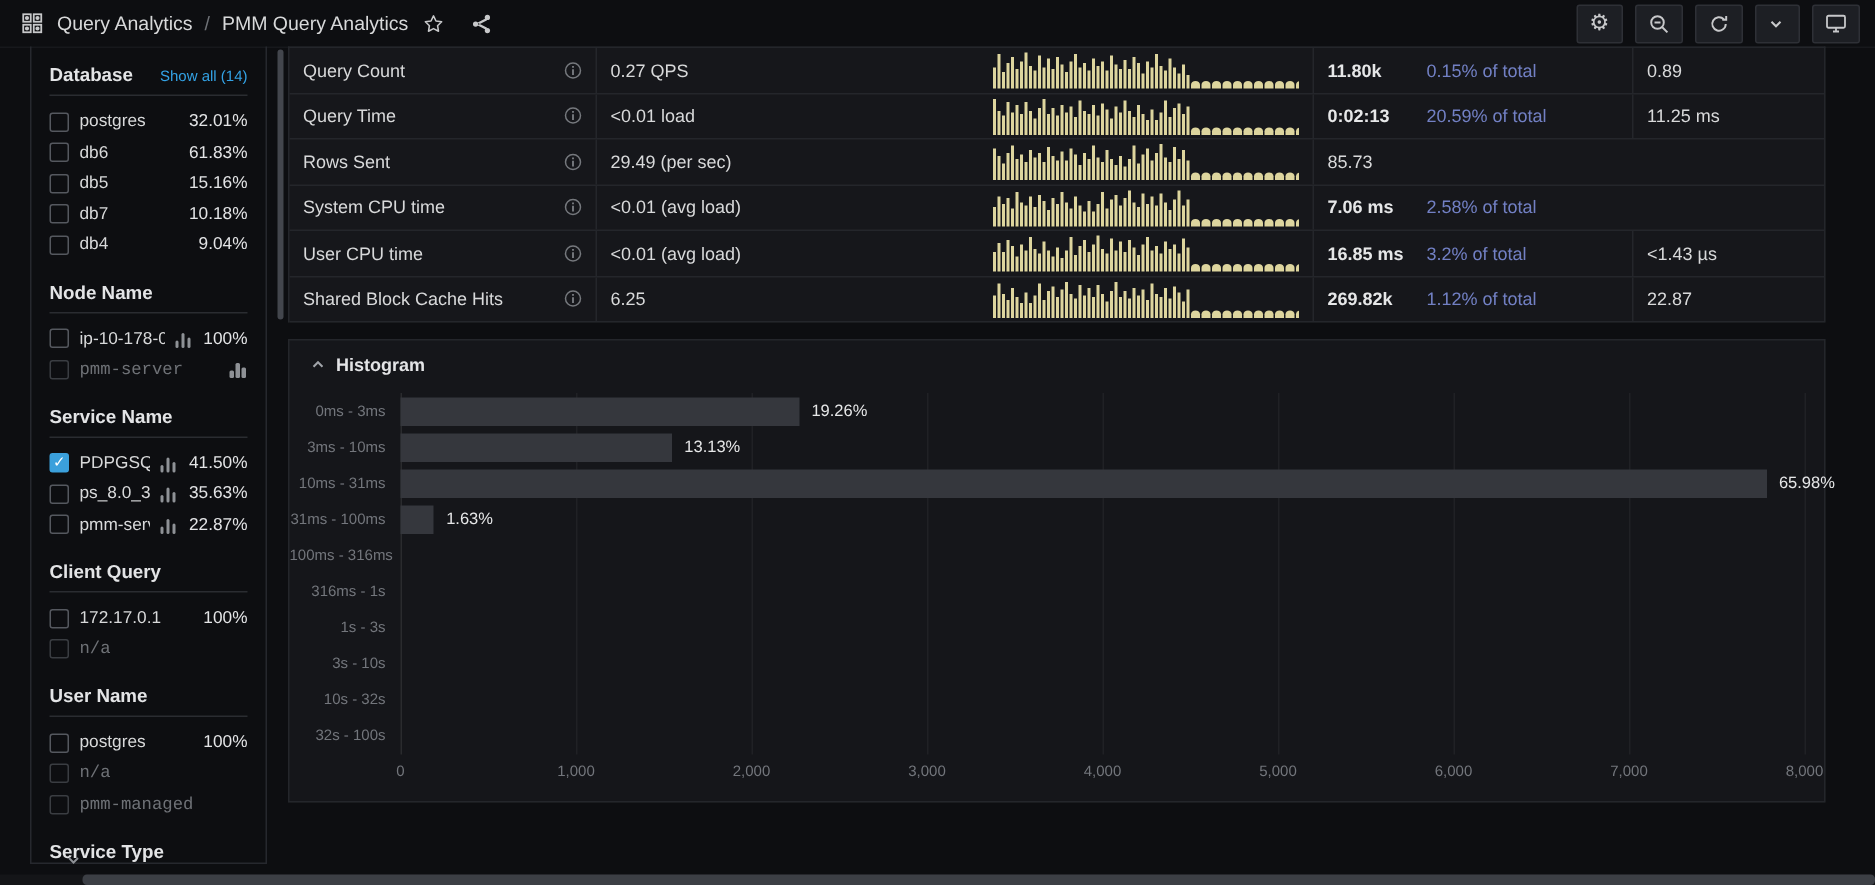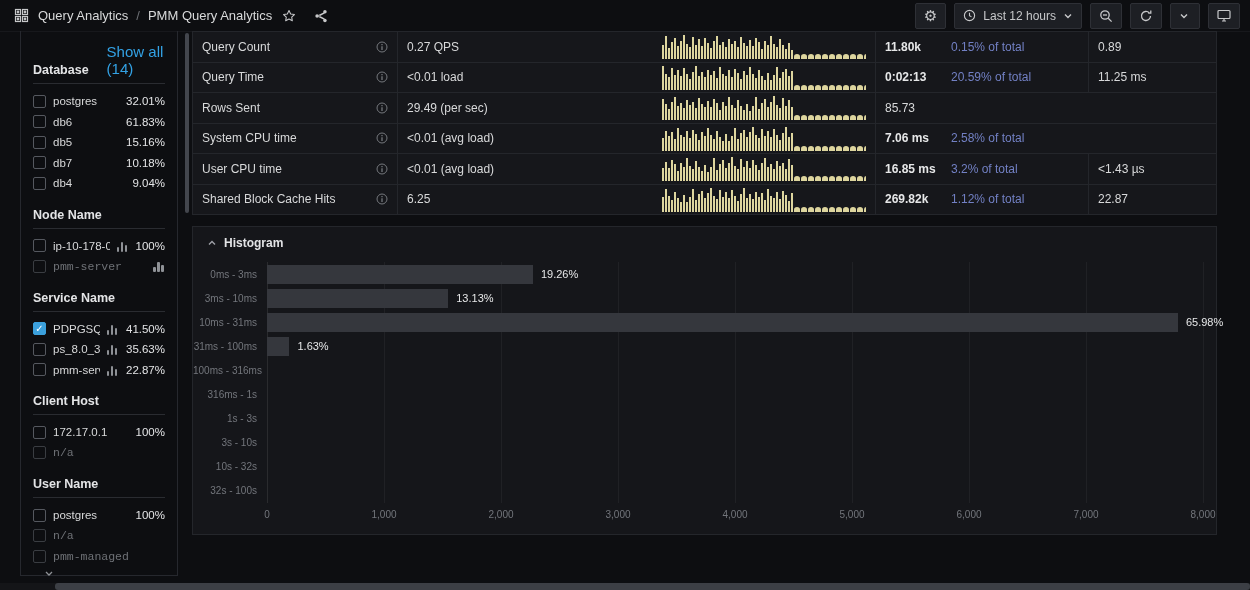--- a/index.html
+++ b/index.html
@@ -22,21 +22,21 @@
   .gear-glyph { font-size:15px; line-height:1; }
 
   
   .filters { position:absolute; left:20px; top:31px; width:158px; height:545px;
     border:1px solid #26282e; border-top:none; padding:10px 12px 0 12px; overflow:hidden; }
   .fsection { margin-top:14px; }
   .fsection:first-child { margin-top:2px; }
   .fsec-head { display:flex; align-items:flex-end; justify-content:space-between;
     padding-bottom:6px; border-bottom:1px solid #2a2c31; }
   .fsec-title { font-size:12.5px; font-weight:700; color:#e3e4e6; }
-  .fsec-link { font-size:15px; color:#33a2e5; cursor:pointer;margin-left:18px; }
+  .fsec-link { font-size:10px; color:#33a2e5; cursor:pointer; }
   .fitems { padding-top:7px; }
   .fitem { display:flex; align-items:center; gap:7px; height:20.5px; }
   .cbox { width:13px; height:13px; flex:0 0 13px; border:1px solid #55585f; border-radius:2px;
     background:transparent; display:flex; align-items:center; justify-content:center; cursor:pointer; }
   .fitem.dim .cbox { border-color:#3a3d42; }
   .cbox.checked { background:#3ba0dc; border-color:#3ba0dc; color:#fff; font-size:10px; line-height:1; }
   .flabel { flex:1 1 auto; font-size:11.5px; font-weight:500; color:#d8d9da;
     white-space:nowrap; overflow:hidden; }
   .fitem.dim .flabel { color:#6e7176;font-family:Liberation Mono, monospace; }
   .fpct { font-size:11.5px; font-weight:500; color:#e3e4e6; white-space:nowrap; }
@@ -124,34 +124,20 @@
           <path d="M4.4 7.2l7-3.6.9 1.6-7 3.6zM4.4 8.8l7 3.6.9-1.6-7-3.6z"></path>
         </svg>
       </span>
     </div>
     <div class="nav-right">
       <div class="tool-btn">
         <span class="gear-glyph">⚙</span>
       </div>
       <div class="tool-btn">
         <span>
-          <svg width="13" height="13" viewBox="0 0 14 14" fill="none" stroke="#c7c8ca" stroke-width="1.2">
-            <circle cx="7" cy="7" r="5.5"></circle>
-              <path d="M7 4v3.2l2.2 1.3"></path>
-          </svg>
-        </span>
-        <span>Last 12 hours</span>
-        <span>
-          <svg width="10" height="10" viewBox="0 0 10 10" fill="none" stroke="#c7c8ca" stroke-width="1.4">
-              <path d="M2 3.5l3 3 3-3"></path>
-            </svg>
-        </span>
-      </div>
-      <div class="tool-btn">
-        <span>
           <svg width="14" height="14" viewBox="0 0 14 14" fill="none" stroke="#c7c8ca" stroke-width="1.3">
             <circle cx="6" cy="6" r="4.2"></circle>
               <path d="M9.2 9.2L12.6 12.6"></path>
               <path d="M4 6h4"></path>
           </svg>
         </span>
       </div>
       <div class="tool-btn">
         <span>
           <svg width="14" height="14" viewBox="0 0 14 14" fill="none" stroke="#c7c8ca" stroke-width="1.3">
@@ -288,21 +274,21 @@
               <i style="height:10px"></i>
               <i style="height:7px"></i>
       </span>
       <span class="fpct">22.87%</span>
     </div>
   </div>
     </div>
 
     <div class="fsection">
       <div class="fsec-head">
-        <span class="fsec-title">Client Host</span>
+        <span class="fsec-title">Client Query</span>
 
       </div>
       <div class="fitems">
     <div class="fitem">
       <span class="cbox"></span>
       <span class="flabel">172.17.0.1</span>
 
       <span class="fpct">100%</span>
     </div>
 

